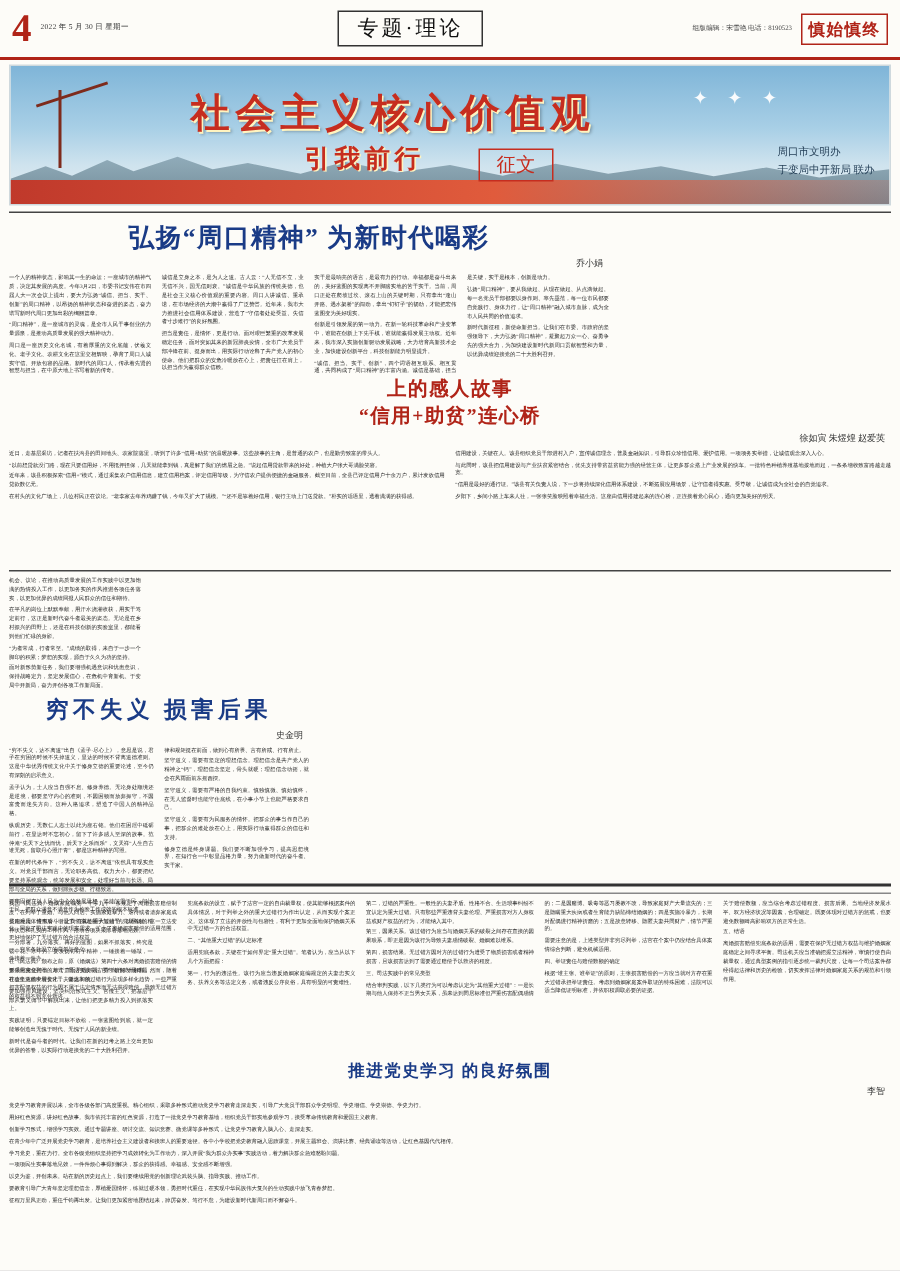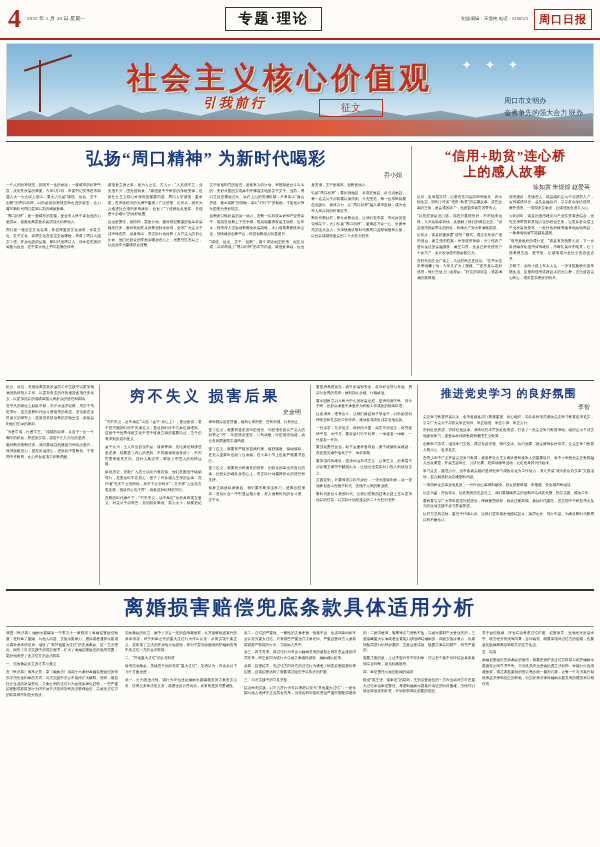--- a/index.html
+++ b/index.html
@@ -42,21 +42,21 @@
     color: #333;
     line-height: 1.5;
     letter-spacing: 0.2px;
     white-space: nowrap;
     margin-right: auto;
   }
   .section-title-box {
     border: 1px solid #333;
     padding: 2px 12px;
     font-size: 14px;
-    font-weight: bold;
+    font-weight: normal;
     letter-spacing: 2px;
     color: #111;
     margin: 0 auto;
   }
   .editor-line {
     font-size: 4.5px;
     color: #444;
     text-align: right;
     line-height: 1.6;
     white-space: nowrap;
@@ -112,48 +112,47 @@
   .banner-red-strip {
     position: absolute;
     left: 0; bottom: 0;
     width: 100%; height: 16px;
     background: linear-gradient(90deg, #c0392b, #e05b3c 55%, rgba(224,91,60,0.2));
   }
   .banner-title {
     position: absolute;
     left: 120px;
     top: 14px;
-    font-size: 30px;
+    font-size: 26px;
     font-weight: bold;
     color: #c62d1f;
     letter-spacing: 4px;
     text-shadow: 1px 1px 0 #fff4c0, 2px 2px 2px rgba(0,0,0,0.25);
     font-family: Liberation Serif, serif;
     white-space: nowrap;
   }
   .banner-sub {
     position: absolute;
     left: 196px;
     top: 50px;
-    font-size: 13px;
+    font-size: 17px;
     font-weight: bold;
     color: #c62d1f;
     letter-spacing: 3px;
     text-shadow: 1px 1px 0 #fff4c0;
     white-space: nowrap;
-    font-style: italic;
   }
   .banner-seal {
     position: absolute;
     left: 312px;
     top: 55px;
-    font-size: 10px;
+    font-size: 13px;
     color: #c62d1f;
     border: 1px solid #c62d1f;
-    padding: 1px 21px;
+    padding: 1px 11px;
   }
   .banner-credit {
     position: absolute;
     right: 10px;
     top: 52px;
     font-size: 7px;
     color: #1f3a52;
     line-height: 1.7;
     text-align: left;
     white-space: nowrap;
@@ -169,20 +168,21 @@
   }
 
   
   .hr-thin { border-top: 1px solid #444; margin: 4px 6px; }
   .hr-thick { border-top: 2px solid #333; margin: 4px 6px; }
 
   .region {
     display: flex;
     padding: 0 6px;
     box-sizing: border-box;
+    flex-direction: column;
   }
   .vrule {
     width: 0;
     border-left: 1px solid #9a9a9a;
     margin: 0 5px;
   }
   .headline {
     color: #1a3b86;
     font-weight: bold;
     text-align: center;
@@ -212,34 +212,34 @@
 </head>
 <body>
 
 <div class="page">
 
   <div class="masthead">
     <div class="page-num">4</div>
     <div class="issue-line">2022 年 5 月 30 日 星期一</div>
     <div class="section-title-box">专题·理论</div>
     <div class="editor-line">组版编辑：宋雪艳    电话：8190523</div>
-    <div class="paper-logo">周口日报</div>
+    <div class="paper-logo">慎始慎终</div>
   </div>
 
   <div class="banner">
     <div class="skyline"></div>
     <div class="crane"></div>
     <div class="banner-red-strip"></div>
     <div class="banner-birds">✦ ✦ ✦</div>
     <div class="banner-title">社会主义核心价值观</div>
     <div class="banner-sub">引我前行</div>
     <div class="banner-seal">征文</div>
     <div class="banner-credit">
       <div>周口市文明办</div>
-      <div>奋勇争先的强大合力 联办</div>
+      <div>于变局中开新局 联办</div>
     </div>
   </div>
 
   <div class="hr-thin"></div>
 
   <div class="region" style="height:230px;">
 
     <div style="width:400px;">
       <div class="headline" style="font-size:17px;margin:2px 0 0 0;">弘扬“周口精神” 为新时代喝彩</div>
       <div class="byline">乔小娟</div>
@@ -253,22 +253,22 @@
         <p class="body-text">创新是引领发展的第一动力。在新一轮科技革命和产业变革中，谁能在创新上下先手棋，谁就能赢得发展主动权。近年来，我市深入实施创新驱动发展战略，大力培育高新技术企业，加快建设创新平台，科技创新能力明显提升。</p>
         <p class="body-text">“诚信、担当、实干、创新”，四个词语相互联系、相互贯通，共同构成了“周口精神”的丰富内涵。诚信是基础，担当是关键，实干是根本，创新是动力。</p>
         <p class="body-text">弘扬“周口精神”，要从我做起、从现在做起、从点滴做起。每一名党员干部都要以身作则、率先垂范，每一位市民都要自觉践行、身体力行，让“周口精神”融入城市血脉，成为全市人民共同的价值追求。</p>
         <p class="body-text">新时代新征程，新使命新担当。让我们在市委、市政府的坚强领导下，大力弘扬“周口精神”，凝聚起万众一心、奋勇争先的强大合力，为加快建设新时代新周口贡献智慧和力量，以优异成绩迎接党的二十大胜利召开。</p>
       </div>
     </div>
 
     <div class="vrule"></div>
 
     <div style="flex:1;">
+      <div class="headline red" style="font-size:13px;">上的感人故事</div>
       <div class="headline red" style="font-size:13px;margin:2px 0 0 0;">“信用+助贫”连心桥</div>
-      <div class="headline red" style="font-size:13px;">上的感人故事</div>
       <div class="byline">徐如寅 朱煜煌 赵爱英</div>
       <div class="cols" style="column-count:2;">
         <p class="body-text">近日，走基层采访，记者在扶沟县的田间地头、农家院落里，听到了许多“信用+助贫”的温暖故事。这些故事的主角，是普通的农户，也是勤劳致富的带头人。</p>
         <p class="body-text">“以前想贷款没门路，现在只要信用好，不用抵押担保，几天就能拿到钱，真是解了我们的燃眉之急。”说起信用贷款带来的好处，种植大户张大哥满脸笑容。</p>
         <p class="body-text">近年来，该县积极探索“信用+”模式，通过采集农户信用信息，建立信用档案，评定信用等级，为守信农户提供便捷的金融服务。截至目前，全县已评定信用户十余万户，累计发放信用贷款数亿元。</p>
         <p class="body-text">在村头的文化广场上，几位村民正在议论。“老李家去年养鸡赚了钱，今年又扩大了规模。”“还不是靠着好信用，银行主动上门送贷款。”朴实的话语里，透着满满的获得感。</p>
         <p class="body-text">信用建设，关键在人。该县组织党员干部进村入户，宣传诚信理念，普及金融知识，引导群众珍惜信用、爱护信用。一项项务实举措，让诚信观念深入人心。</p>
         <p class="body-text">与此同时，该县把信用建设与产业扶贫紧密结合，优先支持带贫益贫能力强的经营主体，让更多群众搭上产业发展的快车。一批特色种植养殖基地拔地而起，一条条增收致富路越走越宽。</p>
         <p class="body-text">“信用是最好的通行证。”该县有关负责人说，下一步将持续深化信用体系建设，不断拓展应用场景，让守信者得实惠、受尊敬，让诚信成为全社会的自觉追求。</p>
         <p class="body-text">夕阳下，乡间小路上车来人往，一张张笑脸映照着幸福生活。这座由信用搭建起来的连心桥，正连接着党心民心，通向更加美好的明天。</p>
@@ -332,21 +332,20 @@
         <p class="body-text">以史为鉴，开创未来。站在新的历史起点上，我们要继续用党的创新理论武装头脑、指导实践、推动工作。</p>
         <p class="body-text">要教育引导广大青年坚定理想信念，厚植爱国情怀，练就过硬本领，勇担时代重任，在实现中华民族伟大复兴的生动实践中放飞青春梦想。</p>
         <p class="body-text">征程万里风正劲，重任千钧再出发。让我们更加紧密地团结起来，踔厉奋发、笃行不怠，为建设新时代新周口而不懈奋斗。</p>
       </div>
     </div>
   </div>
 
   <div class="hr-thick"></div>
 
   <div style="padding:0 6px;">
-    <div class="headline" style="font-size:20px;letter-spacing:2px;margin:4px 0 6px 0;">离婚损害赔偿兜底条款具体适用分析</div>
     <div style="border-top:1px solid #888;margin-bottom:4px;"></div>
     <div class="cols" style="column-count:5;height:218px;">
       <p class="body-text">我国《民法典》婚姻家庭编第一千零九十一条规定了离婚损害赔偿制度，在列举了重婚、与他人同居、实施家庭暴力、虐待或者遗弃家庭成员四种具体情形后，增设了“有其他重大过错”的兜底条款。这一立法变化，回应了司法实践中的现实需求，扩大了离婚损害赔偿的适用范围，更好地保护了无过错方的合法权益。</p>
       <p class="body-text">一、兜底条款设立的背景与意义</p>
       <p class="body-text">在《民法典》颁布之前，原《婚姻法》第四十六条对离婚损害赔偿的情形采用完全列举的方式，司法实践中法官不能作扩大解释。然而，随着社会生活的发展变化，夫妻之间的过错行为呈现多样化趋势，一些严重损害配偶权益的行为因不属于法定情形而无法获得赔偿，导致无过错方的权益得不到充分救济。</p>
       <p class="body-text">兜底条款的设立，赋予了法官一定的自由裁量权，使其能够根据案件的具体情况，对于列举之外的重大过错行为作出认定，从而实现个案正义。这体现了立法的开放性与包容性，有利于更加全面地保护婚姻关系中无过错一方的合法权益。</p>
       <p class="body-text">二、“其他重大过错”的认定标准</p>
       <p class="body-text">适用兜底条款，关键在于如何界定“重大过错”。笔者认为，应当从以下几个方面把握：</p>
       <p class="body-text">第一，行为的违法性。该行为应当违反婚姻家庭编规定的夫妻忠实义务、扶养义务等法定义务，或者违反公序良俗，具有明显的可责难性。</p>
       <p class="body-text">第二，过错的严重性。一般性的夫妻矛盾、性格不合、生活琐事纠纷不宜认定为重大过错。只有那些严重违背夫妻伦理、严重损害对方人身权益或财产权益的行为，才能纳入其中。</p>

